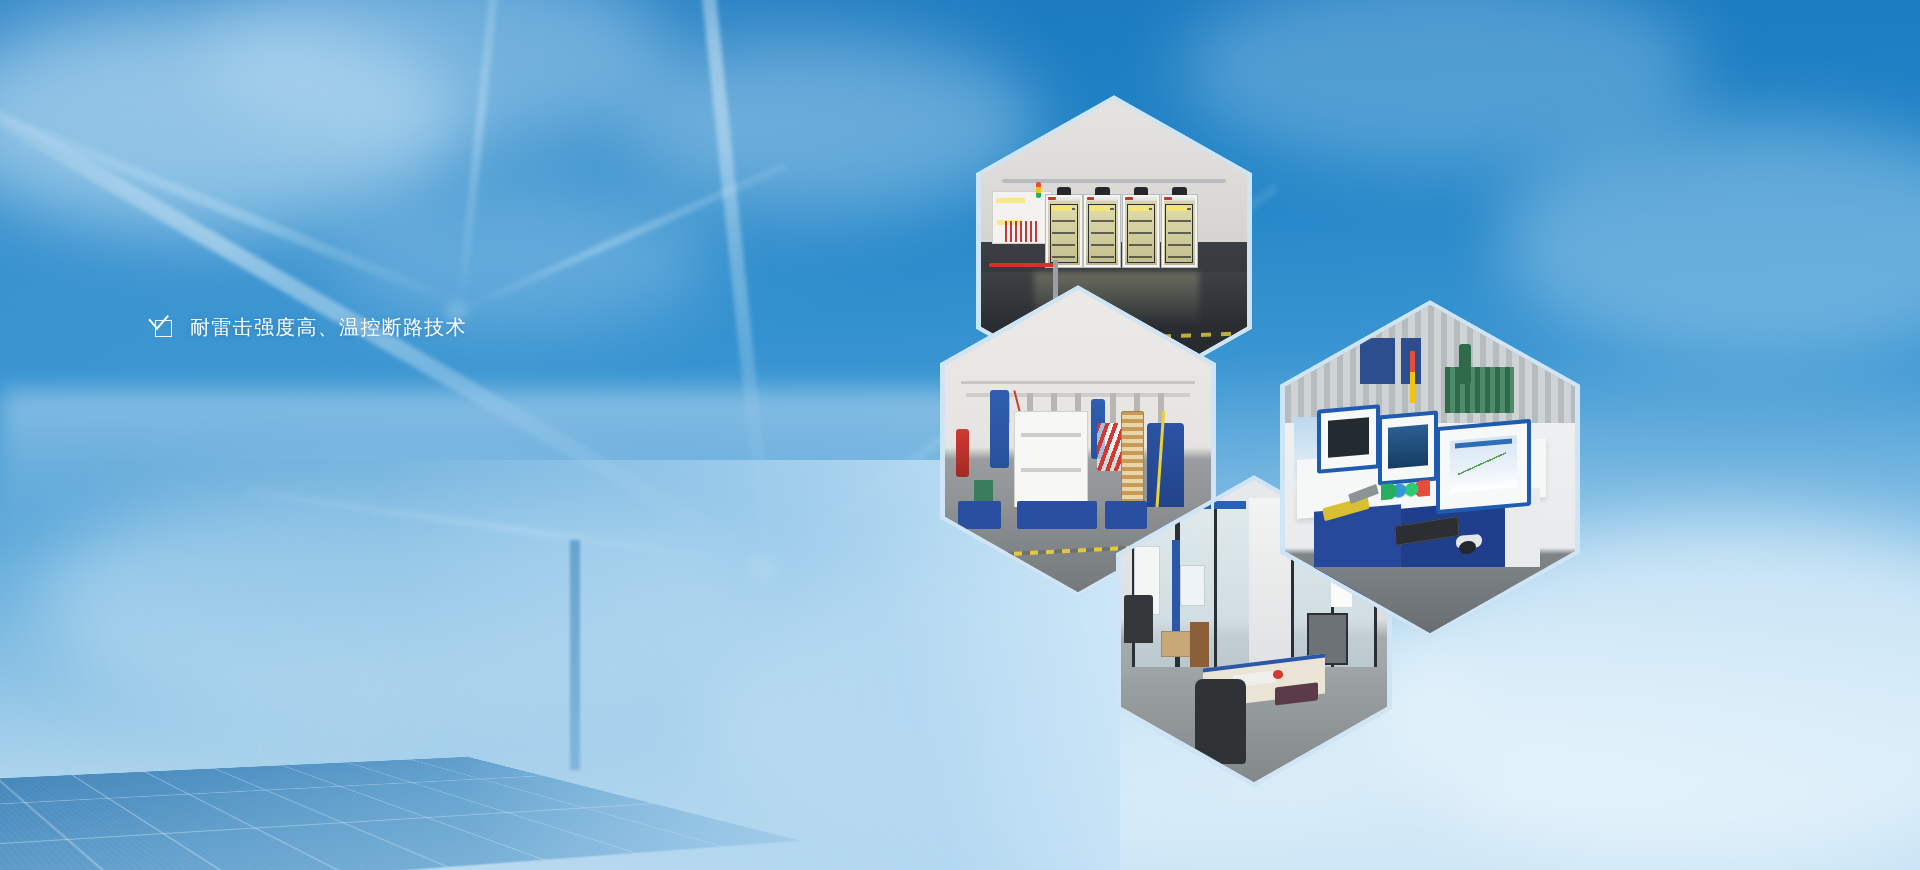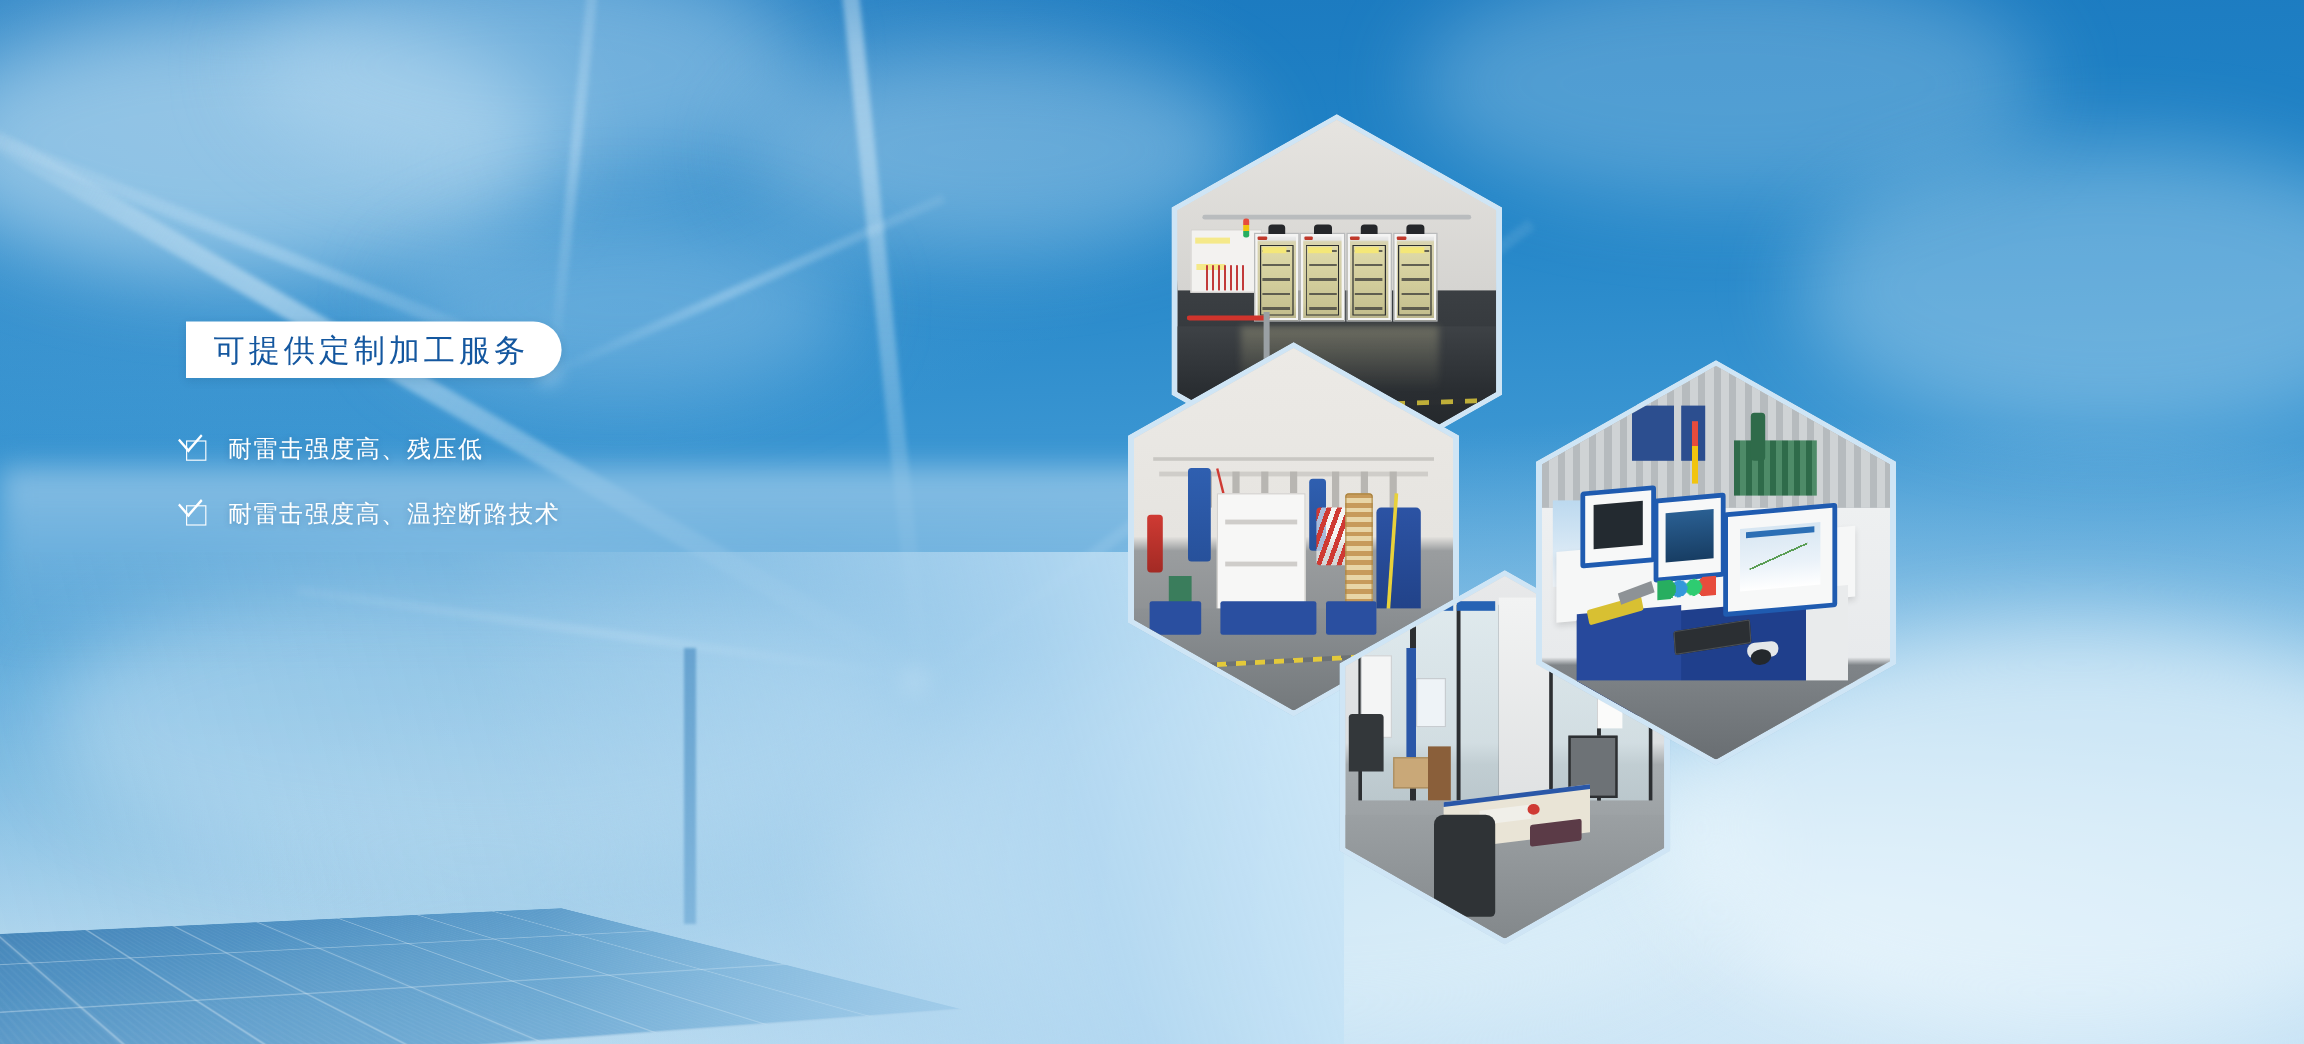--- a/index.html
+++ b/index.html
@@ -283,34 +283,24 @@
     <div class="cloud c8"></div>
 
     <div class="pole"></div>
     <div class="solar"></div>
     <div class="solar-top-fade"></div>
     <div class="solar-fade"></div>
   </div>
 
   <div class="copy">
 
-    <div class="pill">
-      <span class="pill-text">可提供定制加工服务</span>
-    </div>
 
 
     <div class="features">
 
-      <div class="feat">
-        <span class="chk">
-          <span class="box"></span>
-            <span class="tick"></span>
-        </span>
-        <span class="feat-text">耐雷击强度高、残压低</span>
-      </div>
 
       <div class="feat">
         <span class="chk">
           <span class="box"></span>
             <span class="tick"></span>
         </span>
         <span class="feat-text">耐雷击强度高、温控断路技术</span>
       </div>
 
 

